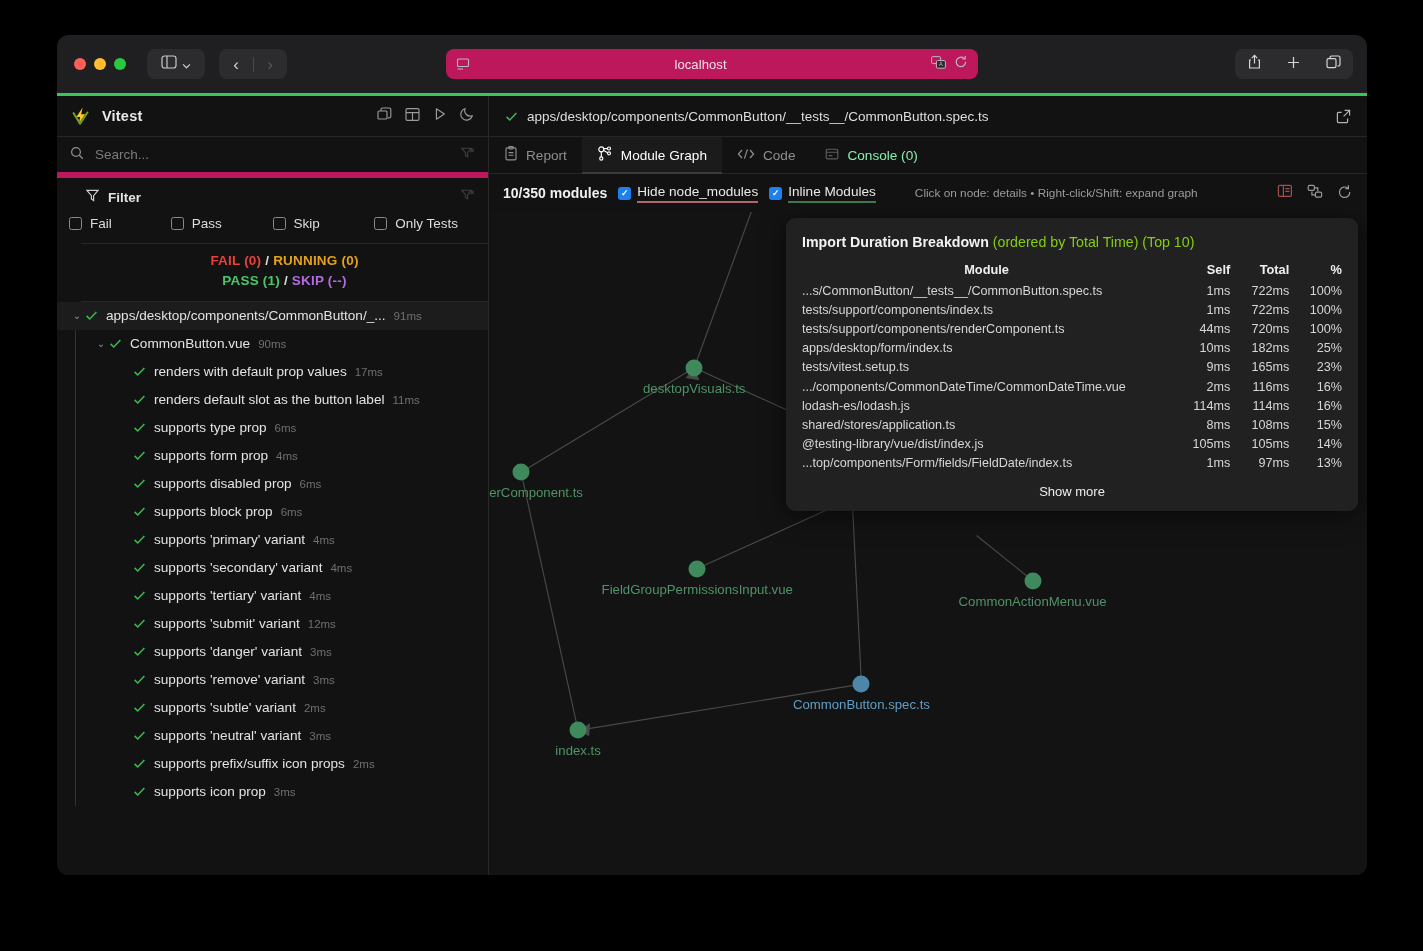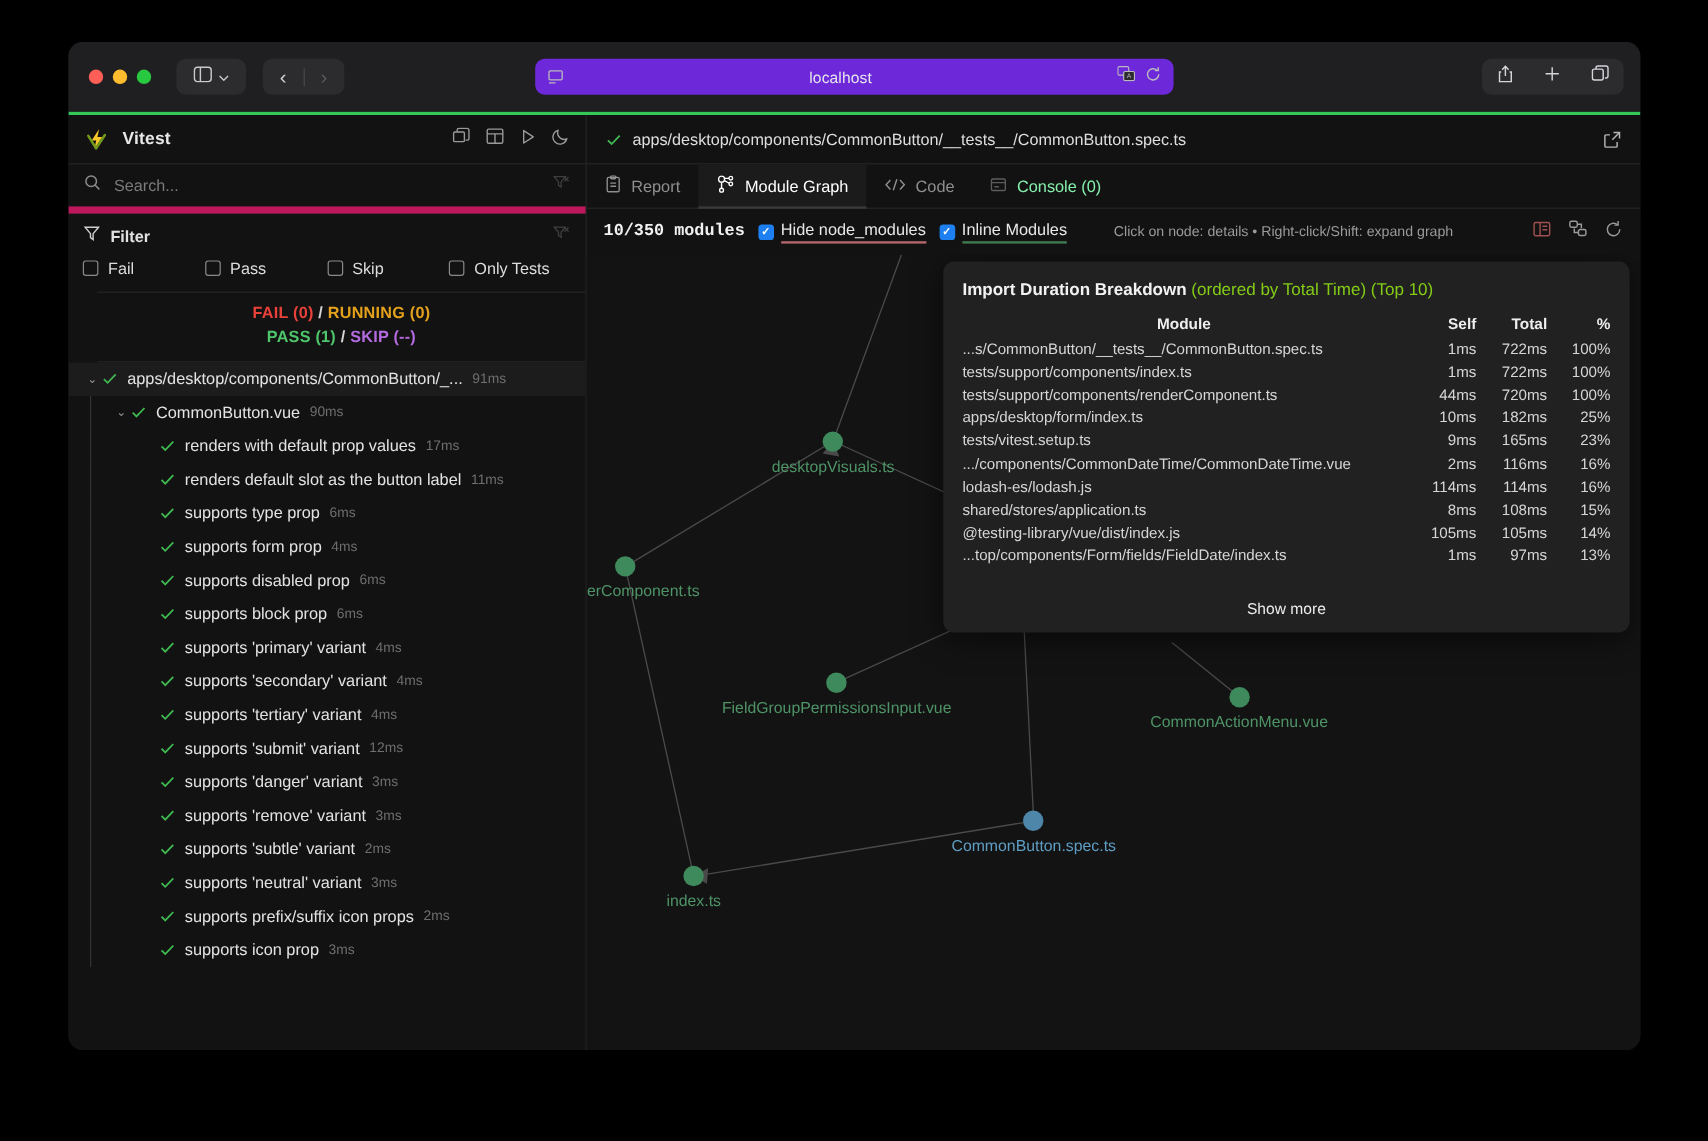--- a/index.html
+++ b/index.html
@@ -38,21 +38,21 @@
   }
   .sidebar-toggle { width: 58px; margin-left: 21px; gap: 5px; }
   .navgroup { width: 68px; margin-left: 14px; gap: 0; }
   .navgroup .navdiv { width: 1px; height: 15px; background: #4a4a4d; }
   .navbtn { width: 33px; display:flex; align-items:center; justify-content:center; color:#d0d0d4; font-size:17px; line-height:1;}
   .navbtn.dim { color: #5a5a5e; }
 
   .urlbar {
     position: absolute; left: 389px; top: 14px;
     width: 532px; height: 30px;
-    background: #6d28d9; border-radius: 8px;
+    background: #be185d; border-radius: 8px;
     display: flex; align-items: center;
   }
   .urlbar .url-left { margin-left: 10px; color: #b9b9be; display:flex; }
   .urlbar .url-text {
     flex: 1; text-align: center; color: #e6e6ea;
     font-size: 13px; letter-spacing: .1px;
   }
   .urlbar .url-right { margin-right: 10px; display: flex; gap: 8px; align-items:center; color:#b9b9be; }
 
   .right-actions {
@@ -76,21 +76,21 @@
   .brand { color: #e8e8e8; font-size: 14.5px; font-weight: 600; letter-spacing:.2px;}
   .sb-header-icons { margin-left: auto; display: flex; gap: 13px; align-items: center; color: #9a9a9a; }
 
   .sb-search {
     height: 41px; display: flex; align-items: center; padding: 0 13px;
     border-bottom: 6px solid #be185d; gap: 11px;
   }
   .sb-search .ph { color: #7b7b7b; font-size: 13.5px; flex: 1; }
 
   .sb-filter-head {
-    height: 38px; display: flex; align-items: center; padding: 0 13px; gap: 9px;
+    height: 38px; display: flex; align-items: center; padding: 0 13px; gap: 9px; margin-left: 16px;
   }
   .sb-filter-head .lbl { color: #e2e2e2; font-size: 13.5px; font-weight: 600; }
   .sb-checks { display: flex; padding: 0 12px 12px 12px; }
   .chk-item { display: flex; align-items: center; gap: 8px; width: 105px; }
   .chk-box { width: 13px; height: 13px; border: 1.4px solid #8a8a8a; border-radius: 2.5px; }
   .chk-item .t { color: #ddd; font-size: 13.5px; }
 
   .counters { border-top: 1px solid #262626; border-bottom: 1px solid #262626; padding: 7px 0 9px; text-align: center; margin-left: 24px; }
   .counters .line { font-size: 13.5px; font-weight: 700; letter-spacing: .2px; line-height: 1.5; }
   .c-fail { color: #e8413a; } .c-run { color: #e4a11b; }
@@ -122,21 +122,21 @@
   .tabs { height: 37px; display: flex; border-bottom: 1px solid #262626; }
   .tab {
     display: flex; align-items: center; gap: 8px; padding: 0 15px;
     color: #8f8f8f; font-size: 13.6px; position: relative;
   }
   .tab.active { color: #fff; background: #1b1b1b; }
   .tab.active::after { content:""; position:absolute; left:0; right:0; bottom:-1px; height:2px; background:#3a3a3a; }
   .tab.disabled { color: #86efac; }
 
   .gctl { height: 38px; display: flex; align-items: center; padding: 0 14px; gap: 11px; }
-  .gctl .count { color: #f0f0f0; font-size: 14px; font-weight: 700; font-family: Liberation Mono, monospace; }
+  .gctl .count { color: #f0f0f0; font-size: 14px; font-weight: 700; }
   .cbwrap { display: flex; align-items: center; gap: 6px; }
   .cbblue { width: 13px; height: 13px; border-radius: 3px; background: #1e80f0; color: #fff;
             display: flex; align-items: center; justify-content: center; font-size: 9px; font-weight: 700; }
   .cblabel { font-size: 13.6px; color: #e8e8e8; padding-bottom: 2px; }
   .cblabel.u-red { border-bottom: 2px solid #b4666b; }
   .cblabel.u-green { border-bottom: 2px solid #3f7a4f; }
   .hint { margin-left: 28px; color: #9b9b9b; font-size: 11.8px; }
   .gctl-icons { margin-left: auto; display: flex; gap: 14px; align-items: center; color: #9a9a9a; }
 
   
@@ -158,21 +158,21 @@
   table.bd { width: 100%; border-collapse: collapse; font-size: 12.6px; }
   table.bd th { font-weight: 700; color: #efefef; padding-bottom: 4px; font-size: 12.8px; }
   table.bd th.m { text-align: center; }
   table.bd th.n { text-align: right; padding-left: 14px; }
   table.bd td { padding: 2.6px 0; color: #d6d6d6; white-space: nowrap; }
   table.bd td.n { text-align: right; padding-left: 14px; }
   .mod-hl { color: #c58a3d; }
   .v-red { color: #e05c4e; }
   .v-orange { color: #e08a2e; }
   .v-grey { color: #d6d6d6; }
-  .showmore { text-align: center; color: #ececec; font-size: 13px; margin-top: 27px; }
+  .showmore { text-align: center; color: #ececec; font-size: 13px; margin-top: 11px; }
 </style>
 </head>
 <body>
 
 <div class="screen">
   <div class="browser">
 
     <div class="titlebar">
       <div class="traffic">
         <span class="dot red"></span>

